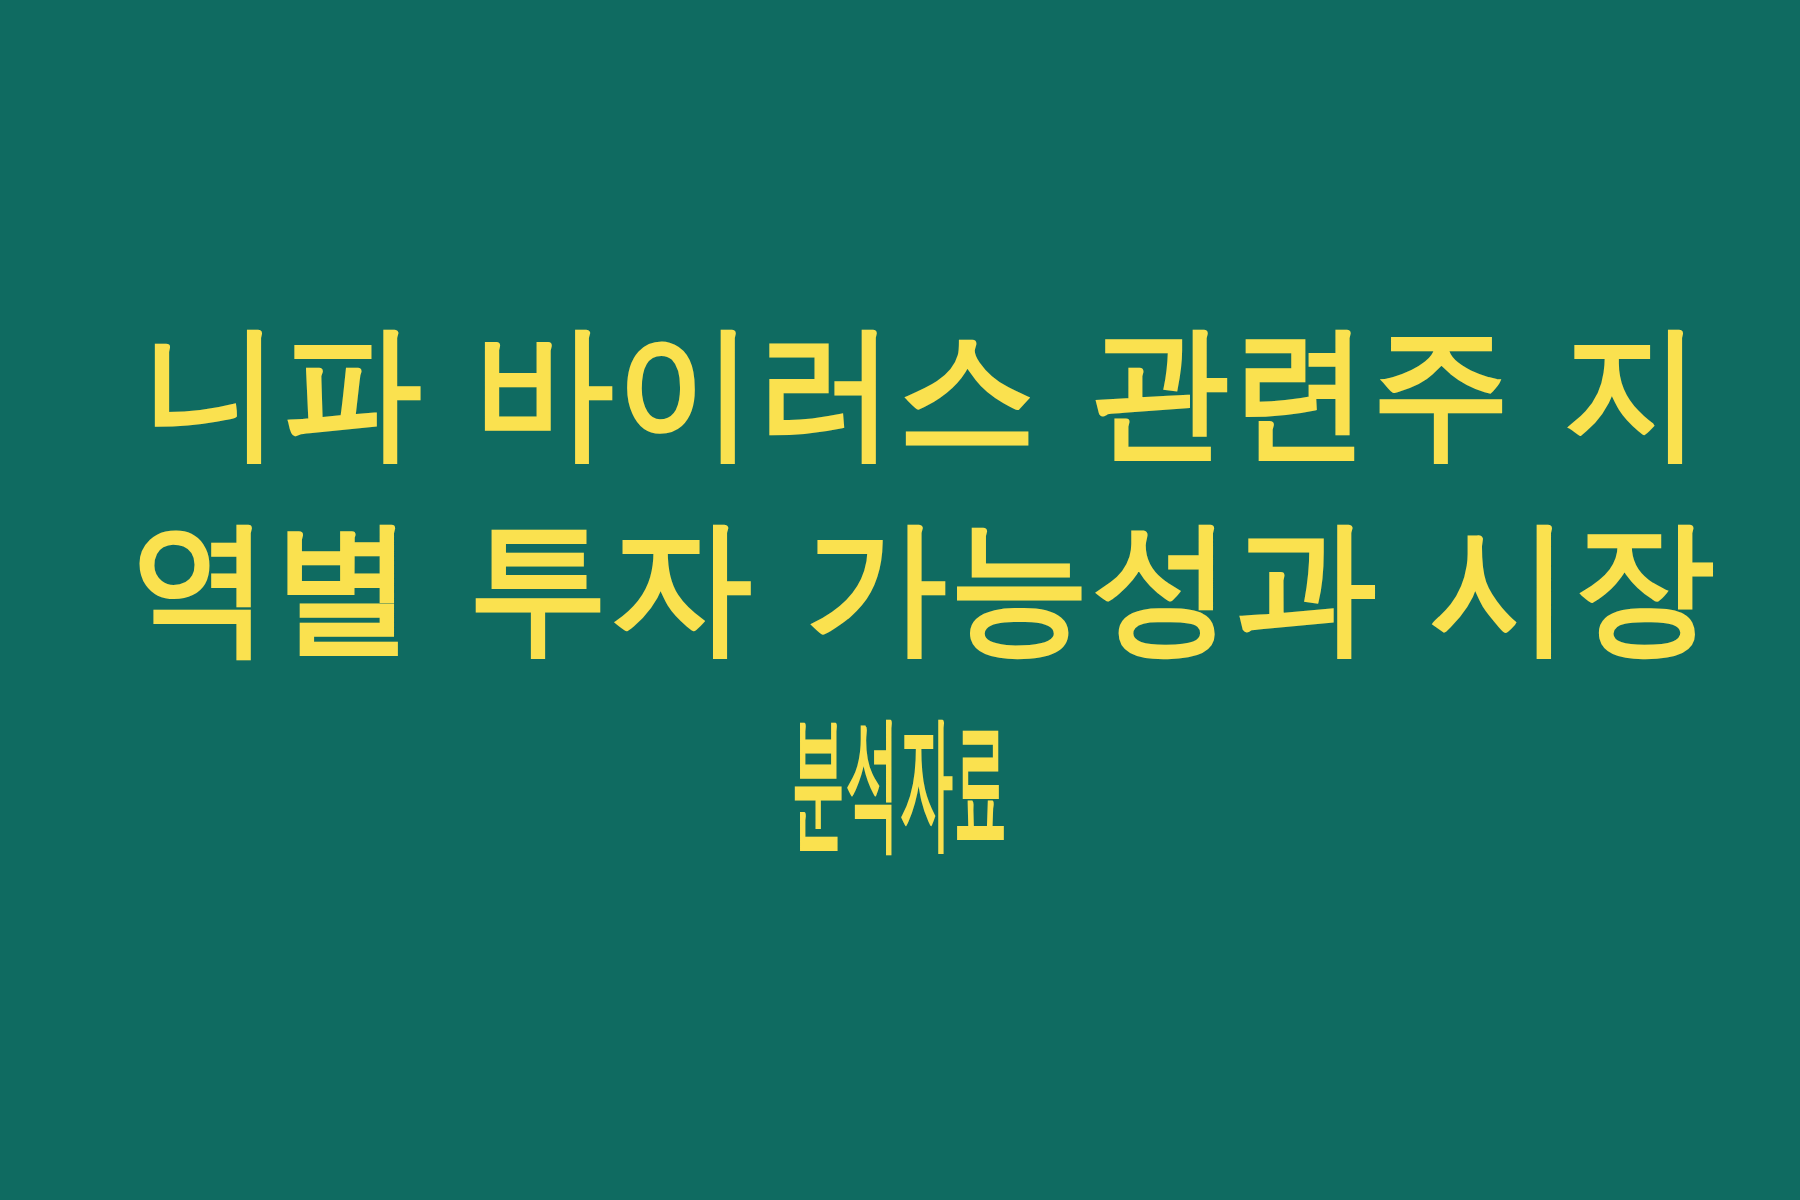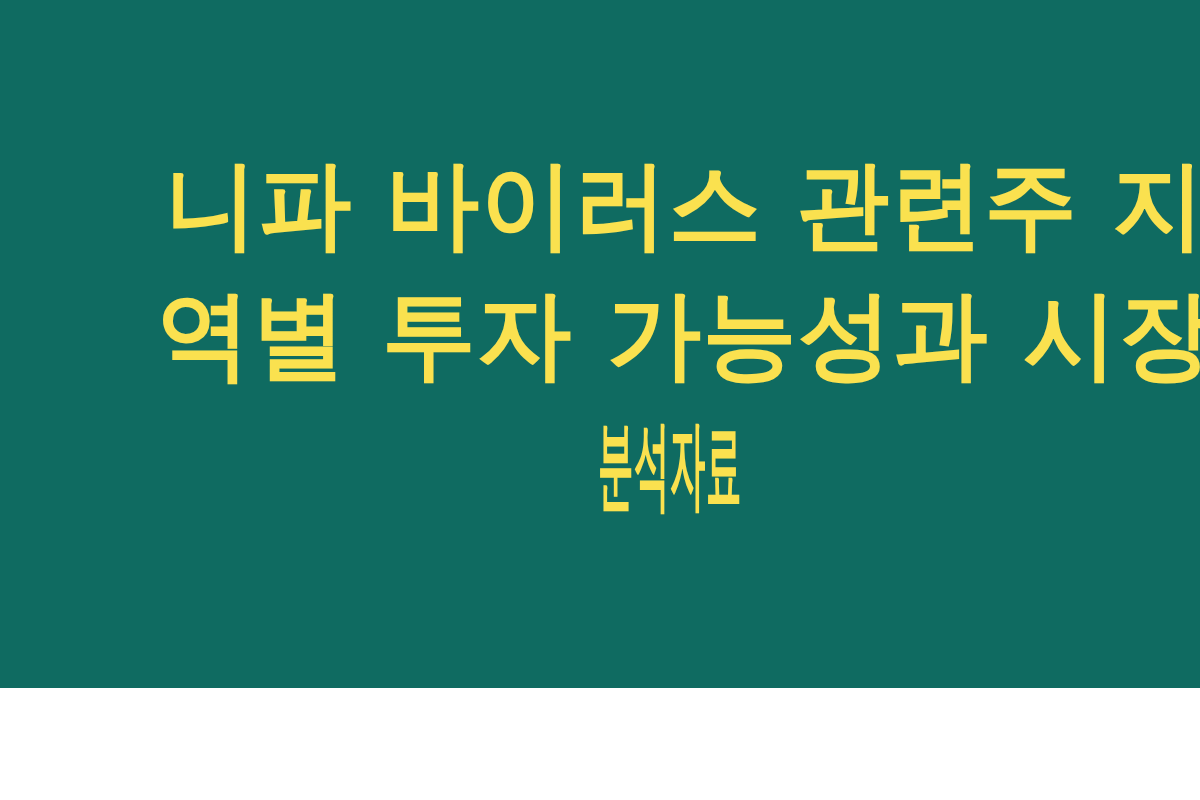--- a/index.html
+++ b/index.html
@@ -12,24 +12,24 @@
     width: 1200px;
     height: 800px;
     overflow: hidden;
     font-family: "DejaVu Sans", "Liberation Sans", sans-serif;
   }
 
   #title-card {
     position: relative;
     box-sizing: border-box;
     width: 1200px;
-    height: 688px;
+    height: 800px;
     display: flex;
     align-items: center;
-    justify-content: flex-end;
+    justify-content: center;
     background-color: #0f6b61;
   }
 
   #title-block {
     width: 1060px;
     padding-bottom: 18px; 
     text-align: center;
   }
 
   .title-line {

